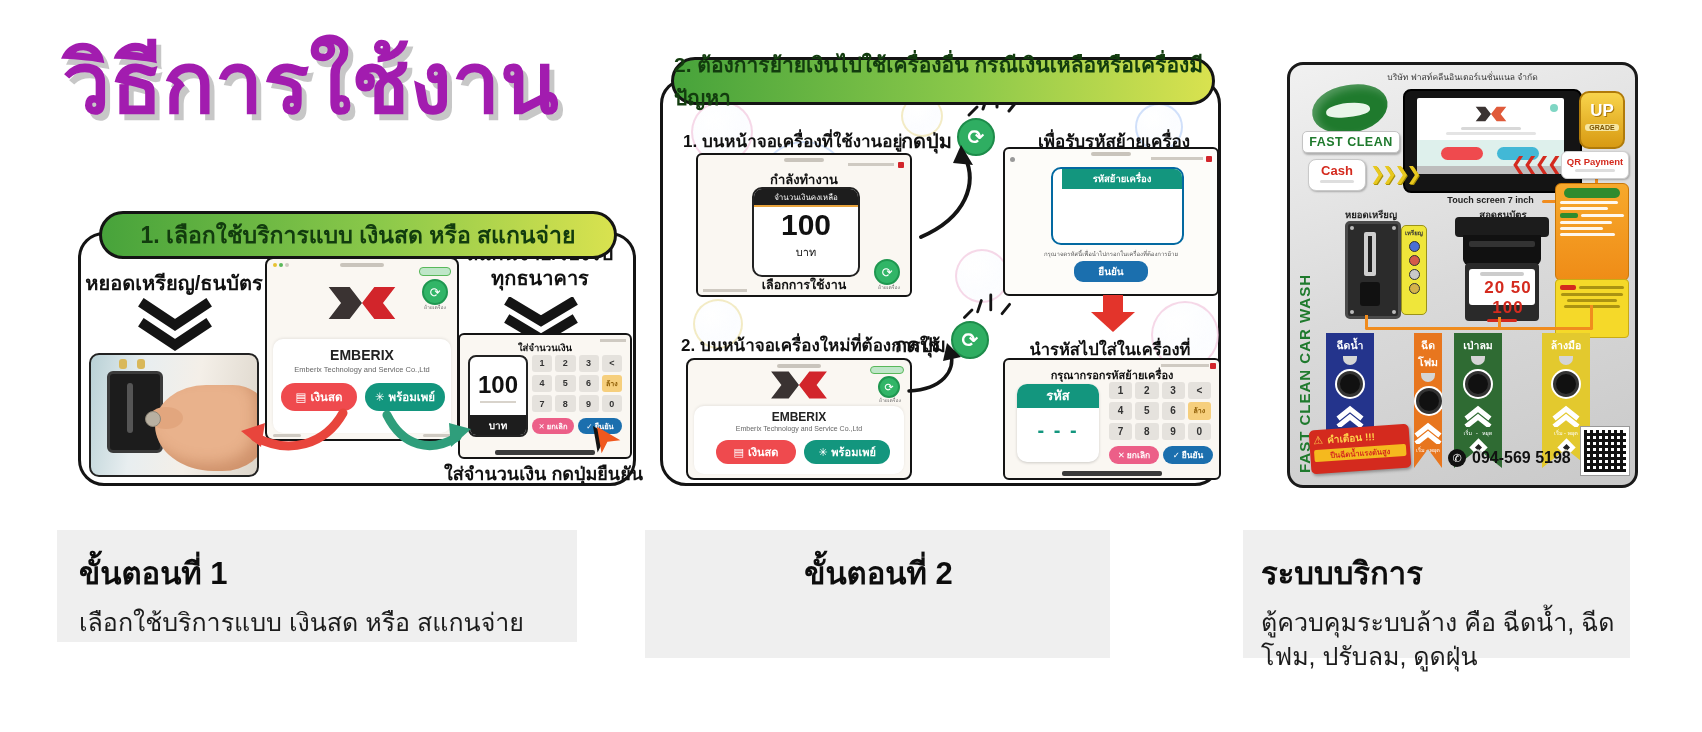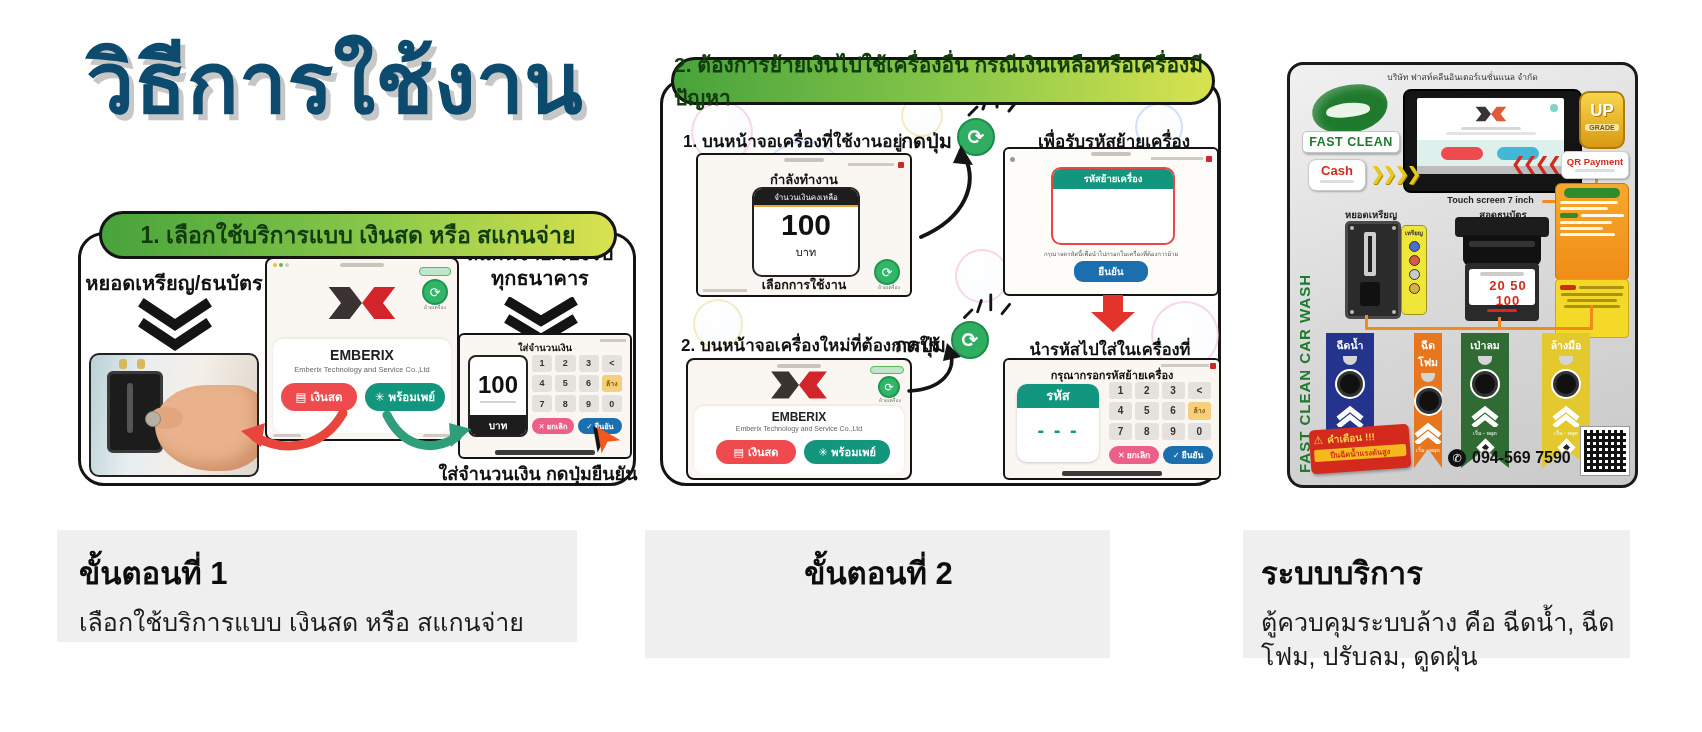--- a/index.html
+++ b/index.html
@@ -3,22 +3,22 @@
 <meta charset="utf-8">
 <style>
   html,body{margin:0;padding:0;background:#fff;}
   body{font-family:"Liberation Sans","DejaVu Sans",sans-serif;color:#111;}
   .stage{position:relative;width:1702px;height:732px;background:#fff;overflow:hidden;}
   .abs{position:absolute;}
   .c{text-align:center;}
   .b{font-weight:700;}
 
   
-  .page-title{left:62px;top:14px;font-size:86px;font-weight:800;color:#0c4a6e;
-    text-shadow:5px 6px 0 rgba(0,0,0,.22);letter-spacing:0;margin-left:24px;}
+  .page-title{left:62px;top:14px;font-size:86px;font-weight:800;color:#a21caf;
+    text-shadow:5px 6px 0 rgba(0,0,0,.22);letter-spacing:0;}
 
   
   .panel{border:3px solid #141414;border-radius:26px;background:#fff;}
   .pill{border:3px solid #141414;border-radius:24px;z-index:3;
     background:linear-gradient(90deg,#47a33b 0%,#8cc94a 55%,#d9e24f 100%);
     color:#123c0e;font-weight:800;display:flex;align-items:center;justify-content:center;}
 
   
   .chev-down{stroke:#141414;stroke-width:10;fill:none;stroke-linecap:square;}
   .chev-up{stroke:#fff;stroke-width:5;fill:none;stroke-linecap:square;}
@@ -186,21 +186,21 @@
     <svg class="abs" style="left:158px;top:170px;" width="112" height="56" viewBox="0 0 112 56">
       <path d="M104 8 C 86 40, 50 50, 16 32" stroke="#e8453c" stroke-width="9" fill="none" stroke-linecap="round"></path>
       <polygon points="2,26 26,18 22,42" fill="#e8453c"></polygon>
     </svg>
     <svg class="abs" style="left:298px;top:174px;" width="96" height="52" viewBox="0 0 96 52">
       <path d="M8 6 C 24 38, 52 44, 78 28" stroke="#2f9e7b" stroke-width="9" fill="none" stroke-linecap="round"></path>
       <polygon points="92,20 70,14 72,38" fill="#2f9e7b"></polygon>
     </svg>
     <span class="abs hand-cursor" style="left:508px;top:182px;font-size:36px;color:#f0581e;transform:rotate(-125deg);text-shadow:3px -3px 0 #141414;z-index:4;"></span>
 
-    <div class="abs c b" style="left:352px;top:224px;width:210px;font-size:18px;">ใส่จำนวนเงิน กดปุ่มยืนยัน</div>
+    <div class="abs c b" style="left:352px;top:224px;width:210px;font-size:18px;text-align:right;">ใส่จำนวนเงิน กดปุ่มยืนยัน</div>
   </div>
 
   <div class="abs panel" style="left:660px;top:78px;width:555px;height:402px;">
 
     <div class="abs bubble bub-p" style="left:28px;top:20px;width:58px;height:58px;"></div>
     <div class="abs bubble bub-b" style="left:95px;top:60px;width:88px;height:88px;"></div>
     <div class="abs bubble bub-y" style="left:238px;top:14px;width:38px;height:38px;"></div>
     <div class="abs bubble bub-b" style="left:472px;top:22px;width:44px;height:44px;"></div>
     <div class="abs bubble bub-p" style="left:488px;top:220px;width:64px;height:64px;"></div>
     <div class="abs bubble bub-y" style="left:30px;top:218px;width:46px;height:46px;"></div>
@@ -243,21 +243,21 @@
     <svg class="abs" style="left:246px;top:62px;" width="80" height="100" viewBox="0 0 80 100">
       <path d="M12 94 C 58 74, 68 40, 56 14" stroke="#141414" stroke-width="4" fill="none" stroke-linecap="round"></path>
       <polygon points="52,2 64,22 44,20" fill="#141414"></polygon>
     </svg>
 
     <div class="abs scr" style="left:340px;top:66px;width:212px;height:145px;border-radius:6px;background:#fdfcf9;">
       <div class="abs" style="left:50%;top:3px;transform:translateX(-50%);width:40px;height:4px;background:#c9c4bc;border-radius:2px;"></div>
       <div class="abs" style="left:5px;top:8px;width:5px;height:5px;background:#999;border-radius:50%;"></div>
       <div class="abs" style="right:14px;top:8px;width:52px;height:3px;background:#cfcac2;"></div>
       <div class="abs" style="right:5px;top:7px;width:6px;height:6px;background:#d2252b;border-radius:1px;"></div>
-      <div class="abs" style="left:46px;top:18px;width:120px;height:74px;background:#fff;border:2px solid #ef4444;border-radius:10px;overflow:hidden;">
+      <div class="abs" style="left:46px;top:18px;width:120px;height:74px;background:#fff;border:2px solid #0369a1;border-radius:10px;overflow:hidden;padding-left:9px;">
         <div class="c b" style="background:#13967e;color:#fff;font-size:9.5px;height:20px;line-height:20px;">รหัสย้ายเครื่อง</div>
       </div>
       <div class="abs c" style="left:16px;top:100px;width:180px;font-size:6px;color:#555;">กรุณาจดรหัสนี้เพื่อนำไปกรอกในเครื่องที่ต้องการย้าย</div>
       <div class="abs pillbtn pb-ok" style="left:69px;top:112px;width:74px;height:21px;font-size:10px;">
         <span>ยืนยัน</span>
       </div>
     </div>
 
     <div class="abs" style="left:428px;top:214px;width:44px;height:38px;">
       <div style="width:20px;height:17px;background:#e3342b;margin:0 auto;"></div>
@@ -431,21 +431,21 @@
     </div>
 
     <div class="abs c b" style="left:168px;top:142px;width:90px;font-size:9.5px;color:#222;">สอดธนบัตร</div>
     <div class="abs" style="left:165px;top:152px;width:94px;height:106px;">
       <div class="abs" style="left:0;top:0;width:94px;height:20px;background:#1c1c1c;border-radius:4px;"></div>
       <div class="abs" style="left:8px;top:18px;width:78px;height:30px;background:#111;border-radius:0 0 6px 6px;"></div>
       <div class="abs" style="left:14px;top:24px;width:66px;height:6px;background:#333;border-radius:2px;"></div>
       <div class="abs" style="left:10px;top:46px;width:74px;height:58px;background:#2a2a2a;border-radius:4px;"></div>
       <div class="abs c" style="left:14px;top:52px;width:66px;height:36px;background:#fff;border-radius:3px;">
         <div style="width:44px;height:4px;background:#ccc;margin:3px auto 2px;border-radius:2px;"></div>
-        <div class="b" style="font-size:13px;color:#d42a1e;letter-spacing:1px;padding-left:12px;">20 50 100</div>
+        <div class="b" style="font-size:17px;color:#d42a1e;letter-spacing:1px;padding-left:12px;">20 50 100</div>
         <div style="width:30px;height:3px;background:#d42a1e;margin:1px auto 0;border-radius:2px;"></div>
       </div>
     </div>
 
     <div class="abs" style="left:75px;top:250px;width:3px;height:14px;background:#f08c1e;"></div>
     <div class="abs" style="left:75px;top:262px;width:228px;height:3px;background:#f08c1e;border-radius:2px;"></div>
     <div class="abs" style="left:300px;top:240px;width:3px;height:24px;background:#f08c1e;"></div>
     <div class="abs" style="left:208px;top:252px;width:3px;height:12px;background:#f08c1e;"></div>
 
     <div class="abs svc svc-0" style="left:36px;top:268px;width:48px;height:135px;">
@@ -471,21 +471,21 @@
         </div>
       <svg style="display:block;margin:6px auto 0;" width="28" height="22" viewBox="0 0 28 22">
           <path class="chev-up" d="M4 12 L14 4 L24 12"></path>
           <path class="chev-up" d="M4 20 L14 12 L24 20"></path>
         </svg>
       <div class="c" style="color:#fff;font-size:5.5px;margin-top:2px;">เริ่ม - หยุด</div>
       <div style="width:13px;height:13px;background:#fff;transform:rotate(45deg);margin:4px auto 0;display:flex;align-items:center;justify-content:center;">
           <div style="width:5px;height:5px;background:#222;"></div>
         </div>
     </div>
-    <div class="abs svc svc-2" style="left:171px;top:268px;width:48px;height:135px;">
+    <div class="abs svc svc-2" style="left:164px;top:268px;width:48px;height:135px;font-family:Liberation Mono, monospace;">
       <div class="c b" style="color:#fff;font-size:10.5px;margin-top:4px;">เป่าลม</div>
       <div style="width:14px;height:9px;background:#d5d5d5;border-radius:0 0 10px 10px;margin:2px auto 0;"></div>
       <div style="width:30px;height:30px;border-radius:50%;background:#fff;margin:4px auto 0;display:flex;align-items:center;justify-content:center;">
           <div style="width:20px;height:20px;border-radius:50%;background:#111;border:3px solid #333;"></div>
         </div>
       <svg style="display:block;margin:6px auto 0;" width="28" height="22" viewBox="0 0 28 22">
           <path class="chev-up" d="M4 12 L14 4 L24 12"></path>
           <path class="chev-up" d="M4 20 L14 12 L24 20"></path>
         </svg>
       <div class="c" style="color:#fff;font-size:5.5px;margin-top:2px;">เริ่ม - หยุด</div>
@@ -512,21 +512,21 @@
     <div class="abs" style="left:20px;top:362px;width:92px;height:38px;background:#d42a1e;border-radius:5px;transform:rotate(-4deg);padding:3px 4px;box-shadow:1px 2px 3px rgba(0,0,0,.3);">
       <div style="display:flex;align-items:center;gap:4px;">
         <span class="icon-warn" style="color:#ffd24a;font-size:11px;"></span>
         <span class="b" style="color:#ffd24a;font-size:10px;">คำเตือน !!!</span>
       </div>
       <div class="b" style="color:#d42a1e;background:#f5b91e;font-size:7.5px;border-radius:2px;margin-top:2px;text-align:center;">ปืนฉีดน้ำแรงดันสูง</div>
     </div>
 
     <div class="abs" style="left:158px;top:384px;display:flex;align-items:center;gap:6px;">
       <span style="width:18px;height:18px;border-radius:50%;background:#111;color:#fff;display:flex;align-items:center;justify-content:center;font-size:11px;" class="icon-phone"></span>
-      <span class="b" style="font-size:16px;color:#111;">094-569 7590</span>
+      <span class="b" style="font-size:16px;color:#111;">094-569 5198</span>
     </div>
 
     <div class="abs qr-box" style="right:6px;bottom:10px;width:42px;height:42px;"></div>
   </div>
 
   <div class="abs cap" style="left:57px;top:530px;width:520px;height:112px;padding:18px 0 0 22px;box-sizing:border-box;">
     <h2>ขั้นตอนที่ 1</h2>
     <p>เลือกใช้บริการแบบ เงินสด หรือ สแกนจ่าย</p>
   </div>
   <div class="abs cap" style="left:645px;top:530px;width:465px;height:128px;padding:18px 20px 0 22px;box-sizing:border-box;text-align:center;">

